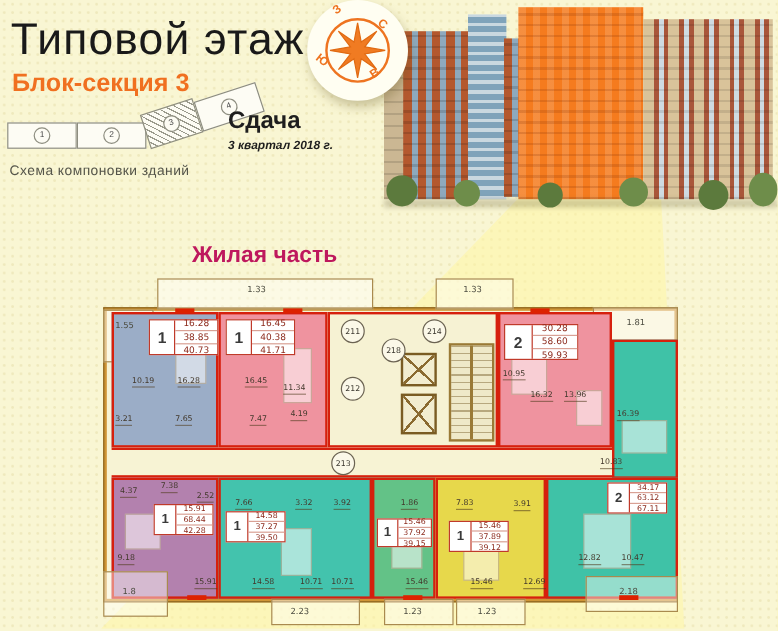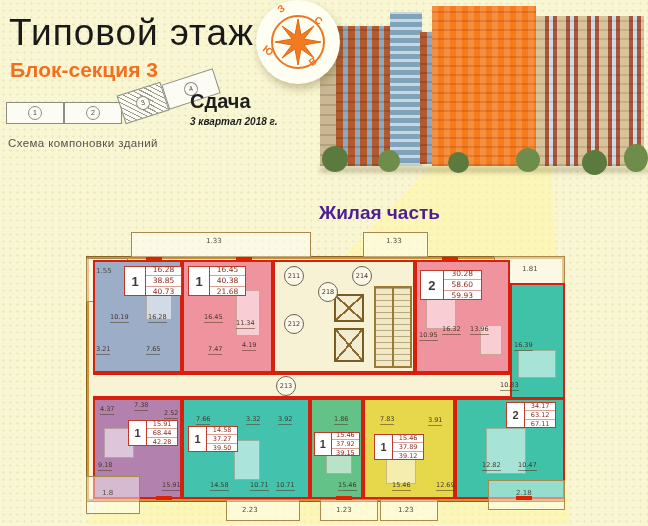--- a/index.html
+++ b/index.html
@@ -47,22 +47,22 @@
   .t-hl{background:#f57b1e;}
   .t-hl:after{content:"";position:absolute;inset:0;background:
     repeating-linear-gradient(0deg, rgba(120,40,0,.18) 0 2px, transparent 2px 9px),
     repeating-linear-gradient(90deg, rgba(255,255,255,.15) 0 6px, transparent 6px 12px);}
   .tree{position:absolute;border-radius:50%;}
   .gshadow{position:absolute;background:rgba(100,90,50,.28);filter:blur(2px);}
   
   .beam{position:absolute;inset:0;background:rgba(255,246,160,.5);
     clip-path:polygon(67% 31%,85% 31%,88% 99.6%,13% 99.6%);z-index:1;}
   
-  .plan-title{position:absolute;left:160px;top:202px;width:280px;text-align:right;
-    font-size:19px;font-weight:bold;color:#4c1d95;z-index:4;}
+  .plan-title{position:absolute;left:160px;top:202px;width:280px;text-align:left;
+    font-size:19px;font-weight:bold;color:#be185d;z-index:4;}
   .plan{position:absolute;left:86px;top:230px;width:482px;height:294px;z-index:3;}
   .outerwall{position:absolute;left:0;top:26px;width:479px;height:246px;background:#cf9435;border:1px solid #8a6420;box-sizing:border-box;}
   .planbase{position:absolute;left:3px;top:29px;width:473px;height:240px;background:#f7f3d4;}
   .apt{position:absolute;border:2px solid #d6200d;box-sizing:border-box;}
   .core{position:absolute;border:2px solid #d6200d;box-sizing:border-box;background:#f6f2d3;}
   .corr{position:absolute;border-top:2px solid #d6200d;border-bottom:2px solid #d6200d;box-sizing:border-box;background:#f7f3d4;}
   .lift{position:absolute;border:2px solid #7a5c23;background:
     linear-gradient(to top right, transparent calc(50% - 1px), #8a6a30 calc(50% - 1px) calc(50% + 1px), transparent calc(50% + 1px)),
     linear-gradient(to bottom right, transparent calc(50% - 1px), #8a6a30 calc(50% - 1px) calc(50% + 1px), transparent calc(50% + 1px)),
     #f2edd0;box-sizing:border-box;}
@@ -206,21 +206,21 @@
       <span>16.28</span>
       <span>38.85</span>
       <span>40.73</span>
     </div>
   </div>
   <div class="apt-box" style="left:102px;top:36px;width:58px;height:30px;">
     <div class="apt-type">1</div>
     <div class="apt-areas">
       <span>16.45</span>
       <span>40.38</span>
-      <span>21.68</span>
+      <span>41.71</span>
     </div>
   </div>
   <div class="apt-box" style="left:334px;top:40px;width:62px;height:30px;">
     <div class="apt-type">2</div>
     <div class="apt-areas">
       <span>30.28</span>
       <span>58.60</span>
       <span>59.93</span>
     </div>
   </div>
@@ -266,21 +266,21 @@
   </div>
 
   <span class="ra" style="left:24px;top:84px;">10.19</span>
   <span class="ra" style="left:62px;top:84px;">16.28</span>
   <span class="ra" style="left:10px;top:116px;">3.21</span>
   <span class="ra" style="left:60px;top:116px;">7.65</span>
   <span class="ra" style="left:118px;top:84px;">16.45</span>
   <span class="ra" style="left:150px;top:90px;">11.34</span>
   <span class="ra" style="left:156px;top:112px;">4.19</span>
   <span class="ra" style="left:122px;top:116px;">7.47</span>
-  <span class="ra" style="left:333px;top:78px;margin-top:24px;">10.95</span>
+  <span class="ra" style="left:333px;top:78px;">10.95</span>
   <span class="ra" style="left:356px;top:96px;">16.32</span>
   <span class="ra" style="left:384px;top:96px;">13.96</span>
   <span class="ra" style="left:428px;top:112px;">16.39</span>
   <span class="ra" style="left:382px;top:152px;margin-left:32px;">10.83</span>
   <span class="ra" style="left:396px;top:232px;">12.82</span>
   <span class="ra" style="left:432px;top:232px;">10.47</span>
   <span class="ra" style="left:48px;top:172px;">7.38</span>
   <span class="ra" style="left:14px;top:176px;">4.37</span>
   <span class="ra" style="left:78px;top:180px;">2.52</span>
   <span class="ra" style="left:12px;top:232px;">9.18</span>

